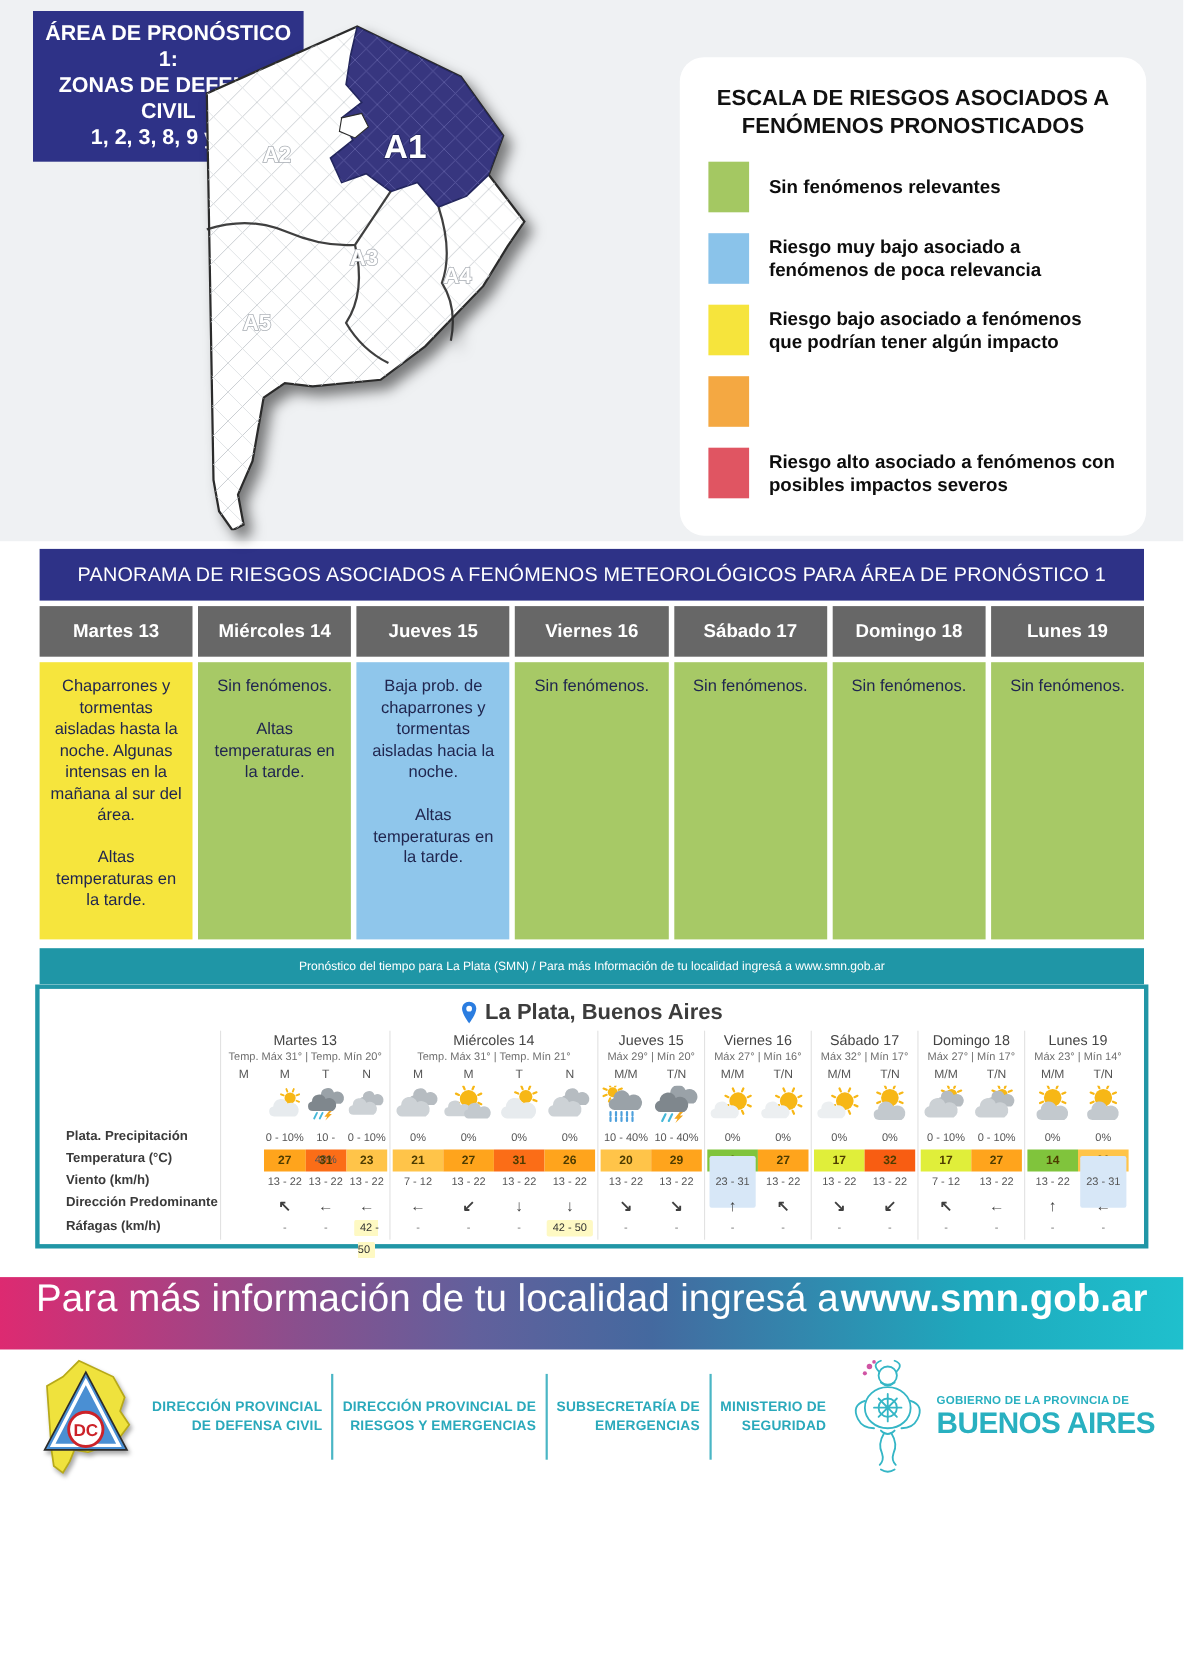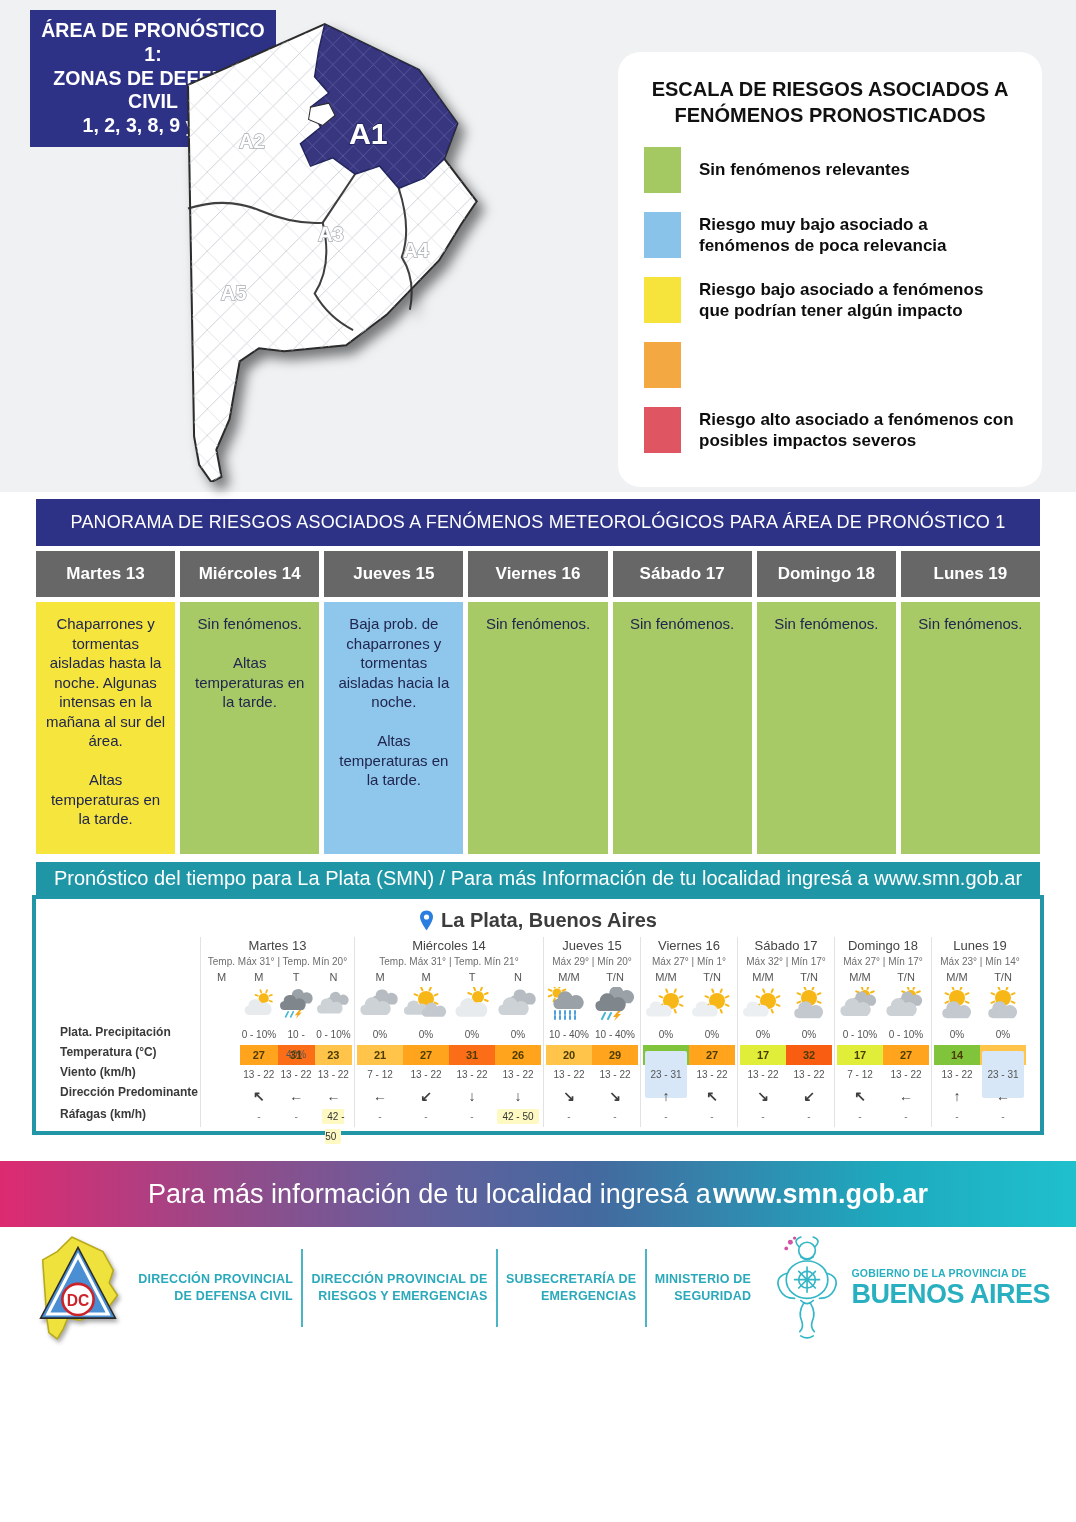--- a/index.html
+++ b/index.html
@@ -35,21 +35,21 @@
   .leg-label { font-size:17px; font-weight:bold; color:#0d0d0d; line-height:1.25; }
 
   
   .table-section { margin:7px 36px 0 36px; }
   .table-title { background:#2e3287; color:#fff; height:47px; display:flex; align-items:center; justify-content:center; font-size:18px; letter-spacing:0.2px; }
   .risk-grid { display:grid; grid-template-columns:repeat(7,1fr); gap:5px; margin-top:5px; }
   .day-head { background:#676767; color:#fff; height:46px; display:flex; align-items:center; justify-content:center; font-size:17px; font-weight:bold; }
   .day-cell { height:252px; padding:12px 8px; font-size:15px; font-weight:500; color:#20264f; text-align:center; white-space:pre-line; line-height:1.3; }
 
   
-  .smn-bar { margin:8px 36px 0 36px; background:#1f96a6; color:#fff; height:33px; display:flex; align-items:center; justify-content:center; font-size:20px; }
+  .smn-bar { margin:8px 36px 0 36px; background:#1f96a6; color:#fff; height:33px; display:flex; align-items:center; justify-content:center; font-size:11px; }
   .widget { margin:0 32px; border:4px solid #2196a6; background:#fff; height:240px; }
   .widget-title { display:flex; align-items:center; justify-content:center; gap:7px; height:36px; padding-top:6px; }
   .widget-title .loc { font-size:20px; font-weight:bold; color:#3c3c3c; }
   .fc-table { display:flex; padding:2px 12px 0 24px; }
   .fc-labels { width:140px; flex:none; padding-top:88px; }
   .fc-labels div { font-size:12px; font-weight:bold; color:#3a3a3a; }
   .lab-prob { height:20px; } .lab-temp{ height:20px; } .lab-wind{ height:20px; } .lab-dir{ height:22px; } .lab-gust{ height:20px; }
   .day-group { border-left:1px solid #e2e2e2; padding:0 2px; }
   .dg-name { text-align:center; font-size:13px; color:#444; height:18px; line-height:18px; }
   .dg-temps { text-align:center; font-size:10px; color:#6d6d6d; height:14px; line-height:13px; }
@@ -62,22 +62,22 @@
   .c-wind { text-align:center; font-size:10px; color:#555; height:20px; line-height:20px; }
   .c-wind span.hl { background:#d7e7f7; padding:18px 5px; border-radius:2px; }
   .c-dir { text-align:center; font-size:14px; color:#3f3f3f; height:22px; line-height:22px; font-weight:bold; }
   .c-gust { text-align:center; font-size:10px; color:#777; height:20px; line-height:20px; }
   .c-gust span.hl { background:#fef9c3; color:#333; padding:2px 5px; border-radius:2px; }
 
   
   .footer-bar {
     margin-top:26px; height:66px;
     background:linear-gradient(90deg,#dd2a71 0%,#8a4f8d 25%,#62609c 40%,#44699f 55%,#1ea9bd 82%,#1fc0cd 100%);
-    display:flex; align-items:center; justify-content:center; gap:2px;
-    color:#fff; font-size:27px; font-weight:300;
+    display:flex; justify-content:center; gap:2px;
+    color:#fff; font-size:35px; font-weight:300;
   }
   .footer-bar b { font-weight:bold; }
   .logos { height:122px; background:#fff; display:flex; align-items:center; padding:0 26px; }
   .entities { display:flex; align-items:center; flex:1; justify-content:space-evenly; }
   .entity { text-align:right; font-size:12.5px; font-weight:bold; color:#2aa9bb; line-height:1.4; letter-spacing:0.2px; }
   .ent-sep { width:2px; height:78px; background:#2aa9bb; opacity:0.85; }
   .ba-logo { display:flex; align-items:center; gap:8px; margin-left:10px; }
   .ba-text .small { font-size:10.5px; font-weight:bold; color:#29b0c0; letter-spacing:0.2px; }
   .ba-text .big { font-size:27px; font-weight:bold; color:#29b0c0; letter-spacing:-0.5px; }
 </style>
@@ -413,21 +413,21 @@
                 <div class="c-prob">10 - 40%</div>
                 <div class="c-temp" style="background: rgb(255, 164, 28);">29</div>
                 <div class="c-wind"><span>13 - 22</span></div>
                 <div class="c-dir">↘</div>
                 <div class="c-gust"><span>-</span></div>
               </div>
             </div>
           </div>
           <div class="day-group" style="flex: 2 1 0%;">
             <div class="dg-name">Viernes 16</div>
-            <div class="dg-temps">Máx 27° | Mín 1°</div>
+            <div class="dg-temps">Máx 27° | Mín 16°</div>
             <div class="dg-cols">
               <div class="fc-col">
                 <div class="c-lab">M/M</div>
                 <div class="c-icon">
                   <svg width="46" height="36" viewBox="0 0 44 36">
                     <g stroke="#f7b716" stroke-width="2" stroke-linecap="round">
                       <line x1="35.8" y1="17.6" x2="38.5" y2="18.8"></line>
                       <line x1="30.6" y1="22.8" x2="31.8" y2="25.5"></line>
                       <line x1="23.4" y1="22.8" x2="22.2" y2="25.5"></line>
                       <line x1="18.2" y1="17.6" x2="15.5" y2="18.8"></line>

